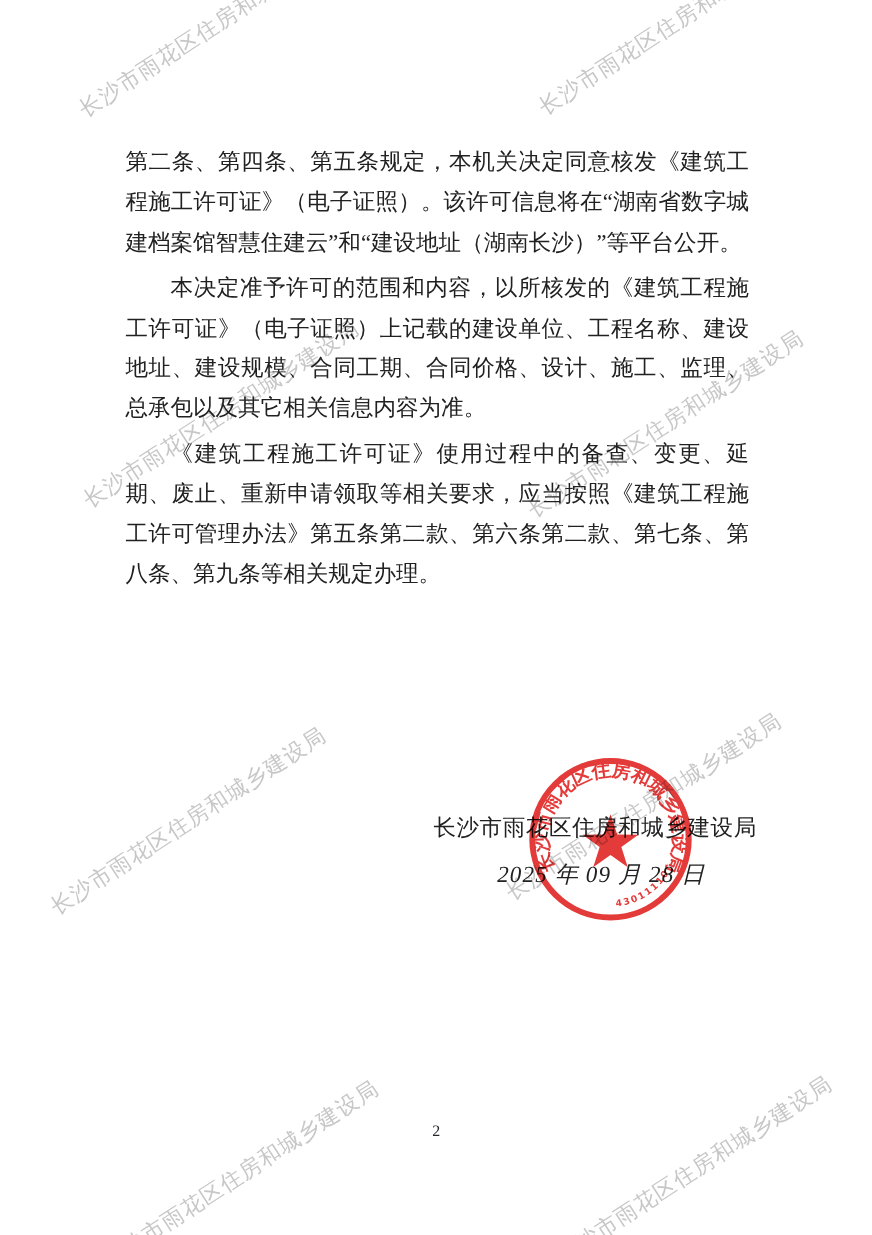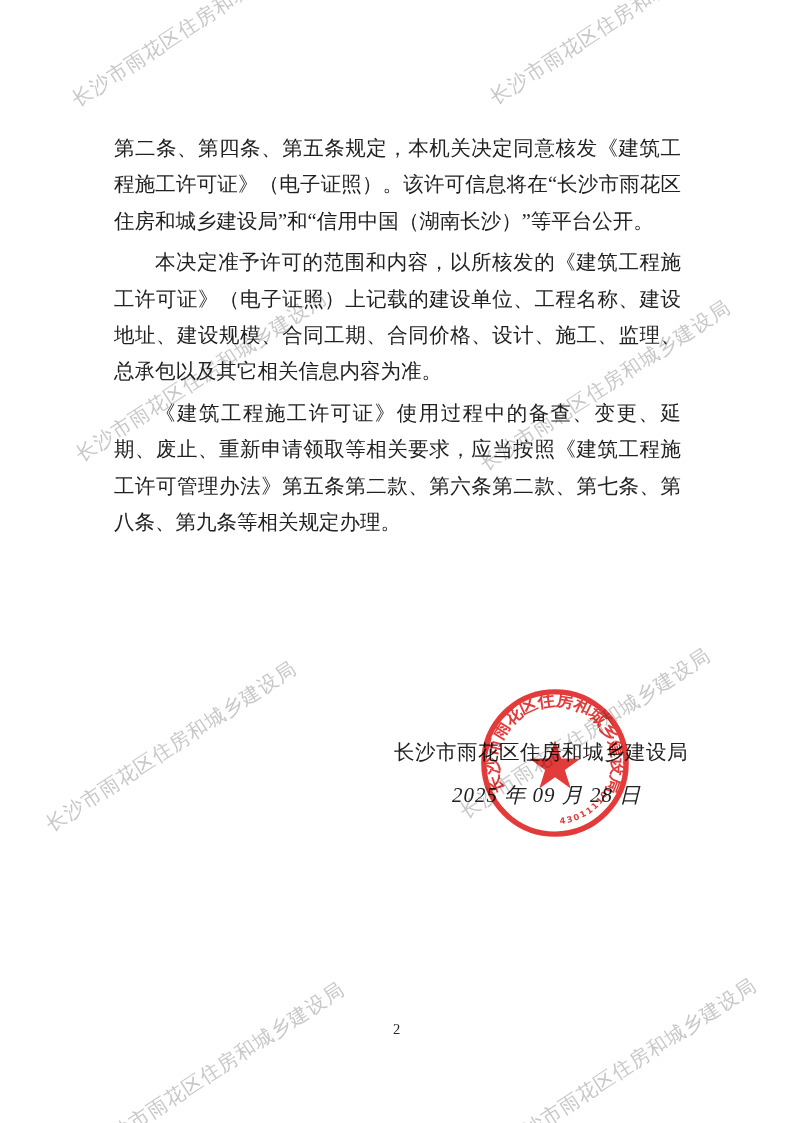--- a/index.html
+++ b/index.html
@@ -74,21 +74,21 @@
     <span class="wm">长沙市雨花区住房和城乡建设局</span>
     <span class="wm">长沙市雨花区住房和城乡建设局</span>
     <span class="wm">长沙市雨花区住房和城乡建设局</span>
     <span class="wm">长沙市雨花区住房和城乡建设局</span>
     <span class="wm">长沙市雨花区住房和城乡建设局</span>
     <span class="wm">长沙市雨花区住房和城乡建设局</span>
     <span class="wm">长沙市雨花区住房和城乡建设局</span>
   </div>
 
   <div class="body-text">
-    <p class="no-indent">第二条、第四条、第五条规定，本机关决定同意核发《建筑工程施工许可证》（电子证照）。该许可信息将在“长沙市雨花区住房和城乡建设局”和“信用中国（湖南长沙）”等平台公开。</p>
+    <p class="no-indent">第二条、第四条、第五条规定，本机关决定同意核发《建筑工程施工许可证》（电子证照）。该许可信息将在“湖南省数字城建档案馆智慧住建云”和“建设地址（湖南长沙）”等平台公开。</p>
     <p>本决定准予许可的范围和内容，以所核发的《建筑工程施工许可证》（电子证照）上记载的建设单位、工程名称、建设地址、建设规模、合同工期、合同价格、设计、施工、监理、总承包以及其它相关信息内容为准。</p>
     <p>《建筑工程施工许可证》使用过程中的备查、变更、延期、废止、重新申请领取等相关要求，应当按照《建筑工程施工许可管理办法》第五条第二款、第六条第二款、第七条、第八条、第九条等相关规定办理。</p>
   </div>
 
   <div class="signature">长沙市雨花区住房和城乡建设局</div>
   <div class="issue-date">2025 年 09 月 28 日</div>
 
   <svg class="seal" viewBox="0 0 160 160">
     <circle cx="80" cy="80" r="72" fill="none" stroke="#e0201e" stroke-width="5.5"></circle>
     <polygon fill="#e0201e" points="80,57 86.2,75.5 105.7,75.7 90.0,87.2 95.9,105.8 80,94.5 64.1,105.8 70.0,87.2 54.3,75.7 73.8,75.5"></polygon>

